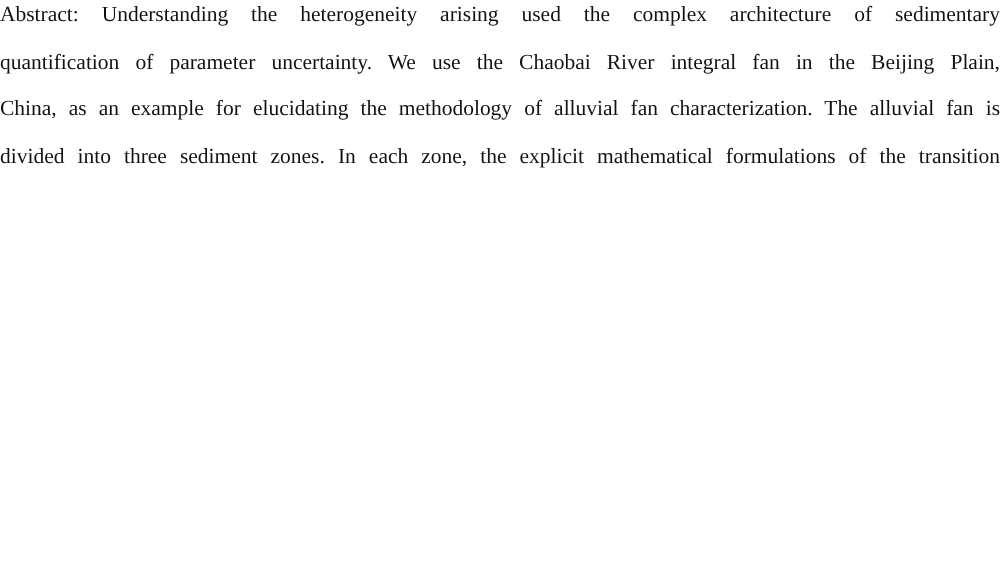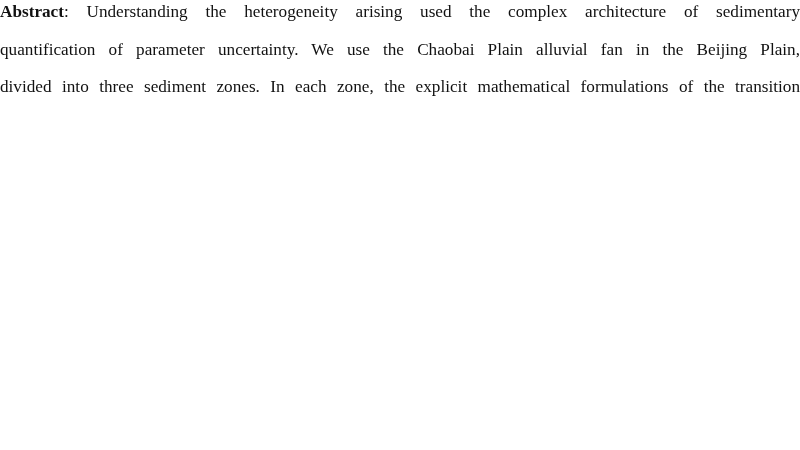--- a/index.html
+++ b/index.html
@@ -8,22 +8,23 @@
     position: absolute; left: 0; top: -7px; width: 800px;
     font-family: "Liberation Serif", "DejaVu Serif", serif;
     font-size: 17.2px; color: #111111;
   }
   .line {
     display: block; height: 37.6px; line-height: 37.6px;
     white-space: nowrap; text-align: justify; text-align-last: justify;
     width: 800px;
   }
   .line.last { text-align-last: justify; }
-  .lbl { font-weight: bold; }
+  .lbl { font-weight: normal; }
 </style>
 </head>
 <body>
 
 <div class="page">
   <div class="line"><span class="lbl">Abstract</span><span>: Understanding the heterogeneity arising used the complex architecture of sedimentary</span></div>
-  <div class="line">quantification of parameter uncertainty. We use the Chaobai Plain alluvial fan in the Beijing Plain,</div>
+  <div class="line">quantification of parameter uncertainty. We use the Chaobai River integral fan in the Beijing Plain,</div>
+  <div class="line">China, as an example for elucidating the methodology of alluvial fan characterization. The alluvial fan is</div>
   <div class="line last">divided into three sediment zones. In each zone, the explicit mathematical formulations of the transition</div>
 </div>
 
 </body></html>

